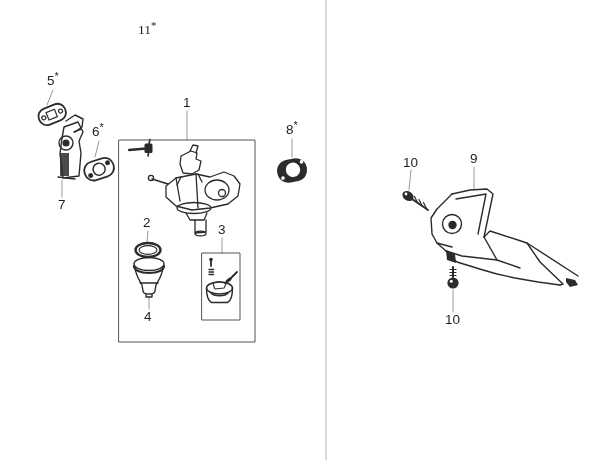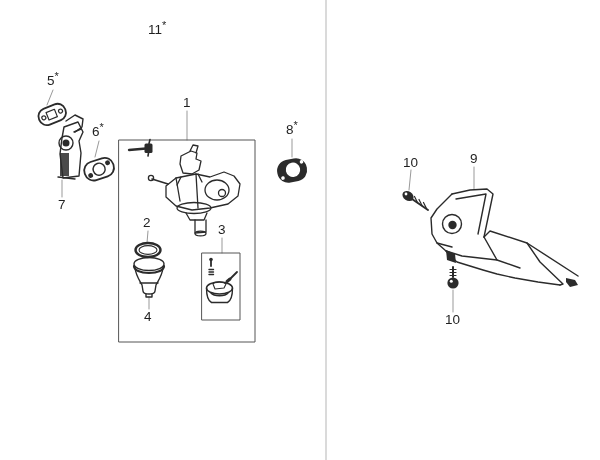--- a/index.html
+++ b/index.html
@@ -160,21 +160,21 @@
     </g>
 
     <g>
       <circle cx="453" cy="283" r="5.6" fill="#2b2b2b" stroke="none"></circle>
       <circle cx="451.3" cy="281.3" r="1.5" fill="#ffffff" stroke="none"></circle>
       <line x1="453" y1="277" x2="453" y2="267" stroke-width="2"></line>
       <path d="M450,269.5 h6 M450,272.5 h6 M450,275.5 h6" stroke-width="1.2"></path>
     </g>
   </svg>
 
-  <div class="callout" style="left:148px; top:23px;"><span>11</span><sup>*</sup></div>
+  <div class="callout" style="left:138px; top:23px;font-family:Liberation Serif, serif;"><span>11</span><sup>*</sup></div>
   <div class="callout" style="left:47px;  top:74px;"><span>5</span><sup>*</sup></div>
   <div class="callout" style="left:92px;  top:125px;"><span>6</span><sup>*</sup></div>
   <div class="callout" style="left:58px;  top:198px;"><span>7</span><sup></sup></div>
   <div class="callout" style="left:183px; top:96px;"><span>1</span><sup></sup></div>
   <div class="callout" style="left:286px; top:123px;"><span>8</span><sup>*</sup></div>
   <div class="callout" style="left:143px; top:216px;"><span>2</span><sup></sup></div>
   <div class="callout" style="left:218px; top:223px;"><span>3</span><sup></sup></div>
   <div class="callout" style="left:144px; top:310px;"><span>4</span><sup></sup></div>
   <div class="callout" style="left:403px; top:156px;"><span>10</span><sup></sup></div>
   <div class="callout" style="left:470px; top:152px;"><span>9</span><sup></sup></div>

